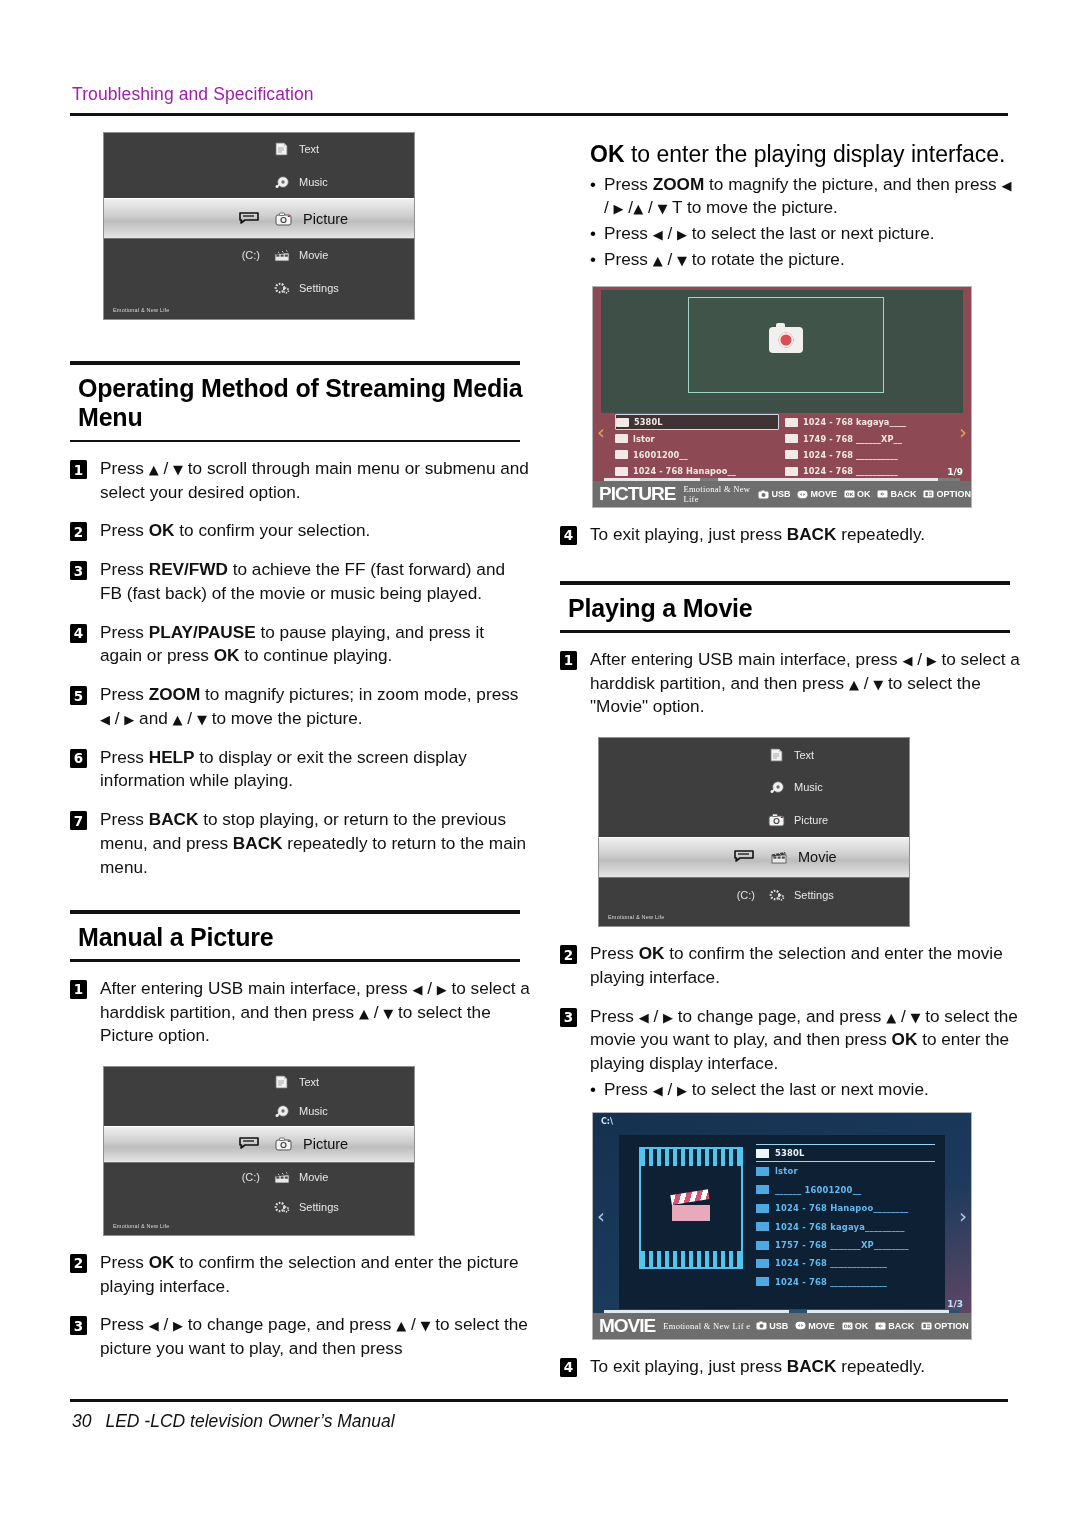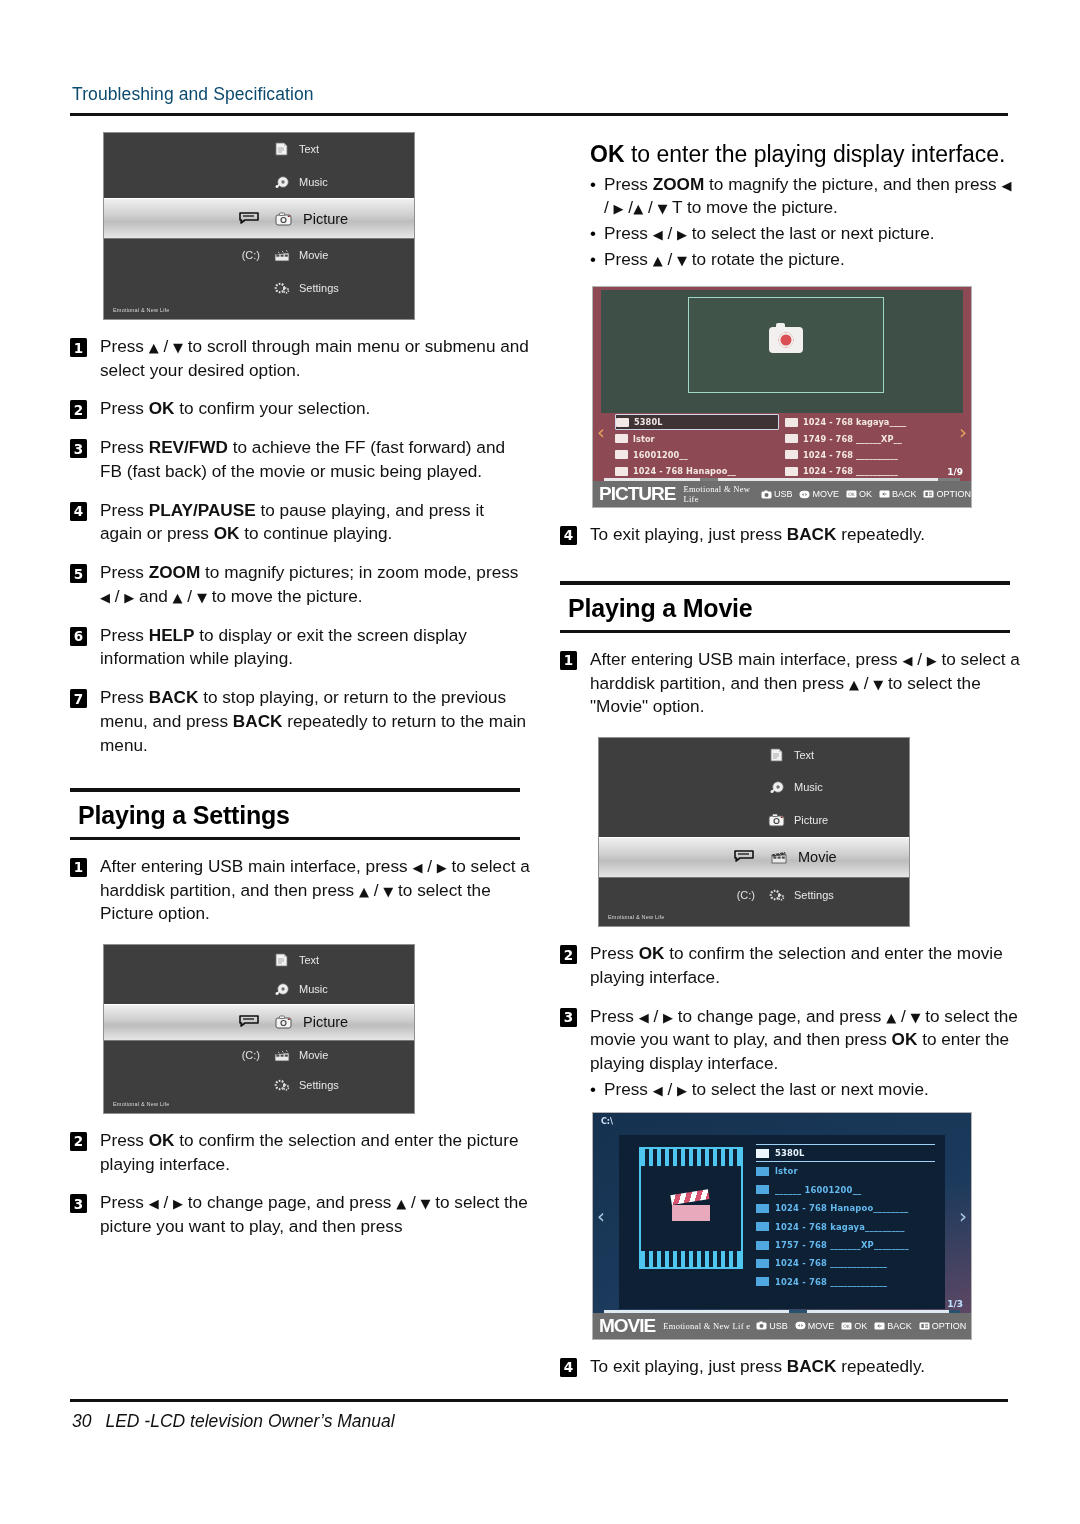--- a/index.html
+++ b/index.html
@@ -8,21 +8,21 @@
     background: #ffffff;
     font-family: "Liberation Sans", sans-serif;
     color: #000;
     overflow: hidden;
   }
   .page { position: relative; width: 1080px; height: 1524px; padding: 0; }
 
   
   .runhead {
     position: absolute; left: 72px; top: 84px;
-    font-size: 17.5px; letter-spacing: .1px; color: #0c4a6e;
+    font-size: 17.5px; letter-spacing: .1px; color: #a21caf;
   }
   .rule-top {
     position: absolute; left: 70px; top: 113px;
     width: 938px; height: 3px; background: #111;
   }
 
   
   .cols {
     position: absolute; left: 0; top: 132px;
     width: 1080px; height: 1240px;
@@ -180,20 +180,21 @@
     font-family: "Liberation Sans", sans-serif;
   }
   .botbar .brand {
     font-size: 8.5px; margin-left: 8px;
     font-family: "Liberation Serif", serif; letter-spacing: .3px;
   }
   .botbar .hints {
     display: flex; align-items: flex-start; gap: 7px;
     font-size: 9px; margin-left: 6px;
     font-family: "Liberation Sans", sans-serif;
+    font-weight: bold;
   }
   .botbar .hints span { display: flex; align-items: center; gap: 2px; white-space: nowrap; }
   .gl { font-family: "DejaVu Sans", sans-serif; font-size: 9px; }
 
   
   .shot-mov { background: #16304e; }
   .shot-mov .bgwash {
     position: absolute; left:0; top:0; width:100%; height:100%;
     background: linear-gradient(160deg,#15314f 0%,#1b3a5c 55%,#6a4a66 100%);
   }
@@ -356,20 +357,25 @@
                     </svg>
                   </span>
                   <span class="label">Settings</span>
                 </div>
               </div>
             </div>
           </div>
           <div class="tv-brand">Emotional &amp; New Life</div>
         </div>
 
+      <div class="sec" style="margin-top:41px;">
+        <div class="sec-rule-top"></div>
+        <div class="sec-title">Operating Method of Streaming Media Menu</div>
+        <div class="sec-rule-bot"></div>
+      </div>
       <div id="op-steps">
           <div class="step">
             <div class="num">1</div>
             <div class="txt">Press <span class="arw">▲</span> / <span class="arw">▼</span>  to scroll through main menu or submenu and select your desired option.</div>
           </div>
           <div class="step">
             <div class="num">2</div>
             <div class="txt">Press <b>OK</b> to confirm your selection.</div>
           </div>
           <div class="step">
@@ -389,21 +395,21 @@
             <div class="txt">Press <b>HELP</b> to display or exit the screen display information while playing.</div>
           </div>
           <div class="step">
             <div class="num">7</div>
             <div class="txt">Press <b>BACK</b> to stop playing, or return to the previous menu, and press <b>BACK</b> repeatedly to return to the main menu.</div>
           </div>
         </div>
 
       <div class="sec" style="margin-top:31px;">
         <div class="sec-rule-top"></div>
-        <div class="sec-title">Playing a Settings</div>
+        <div class="sec-title">Manual a Picture</div>
         <div class="sec-rule-bot"></div>
       </div>
       <div id="pic-step1">
           <div class="step">
             <div class="num">1</div>
             <div class="txt">After entering USB main interface, press  <span class="arw">◀</span> / <span class="arw">▶</span>  to select a harddisk partition, and then press <span class="arw">▲</span> / <span class="arw">▼</span>  to select the Picture option.</div>
           </div>
         </div>
 
       <div class="tvmenu" id="tv2" style="width:312px;height:170px;margin:18px 0 0 33px;">

